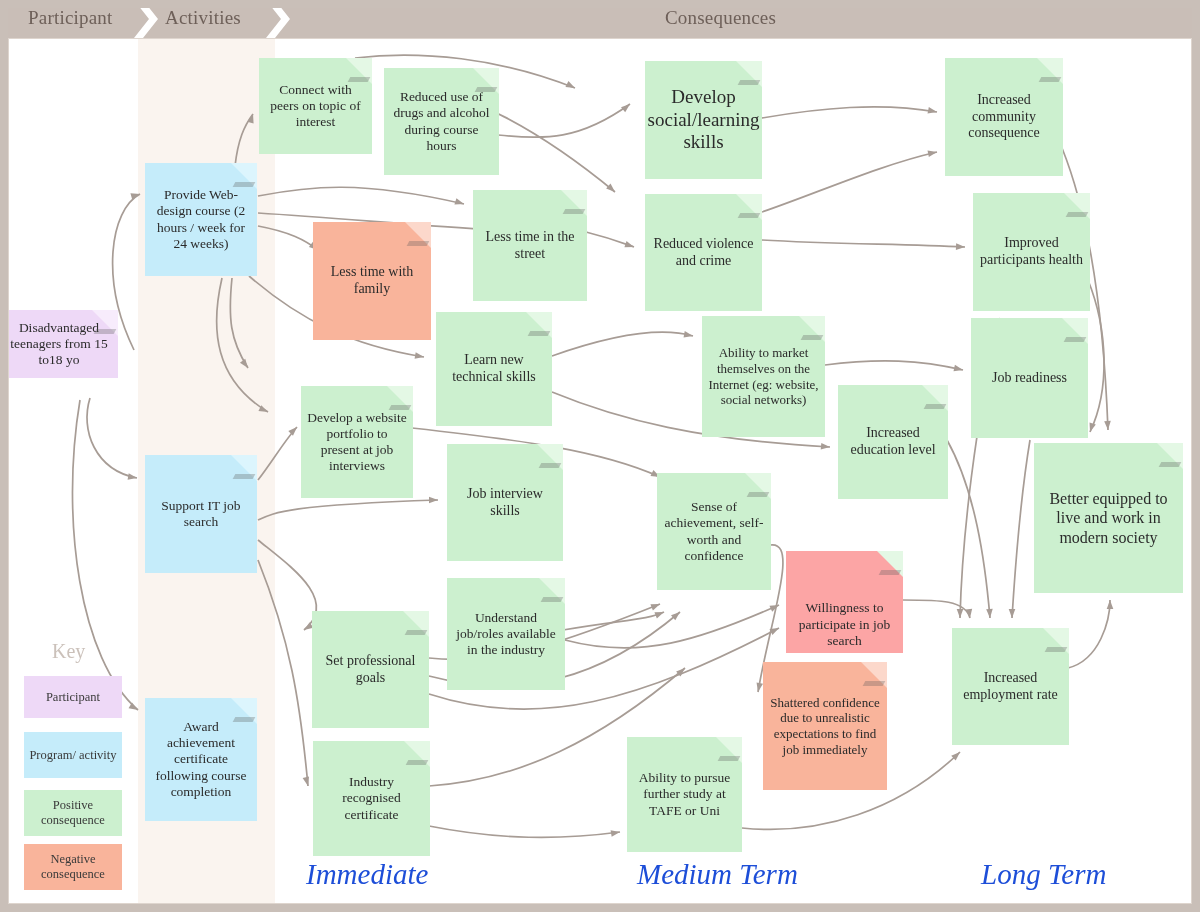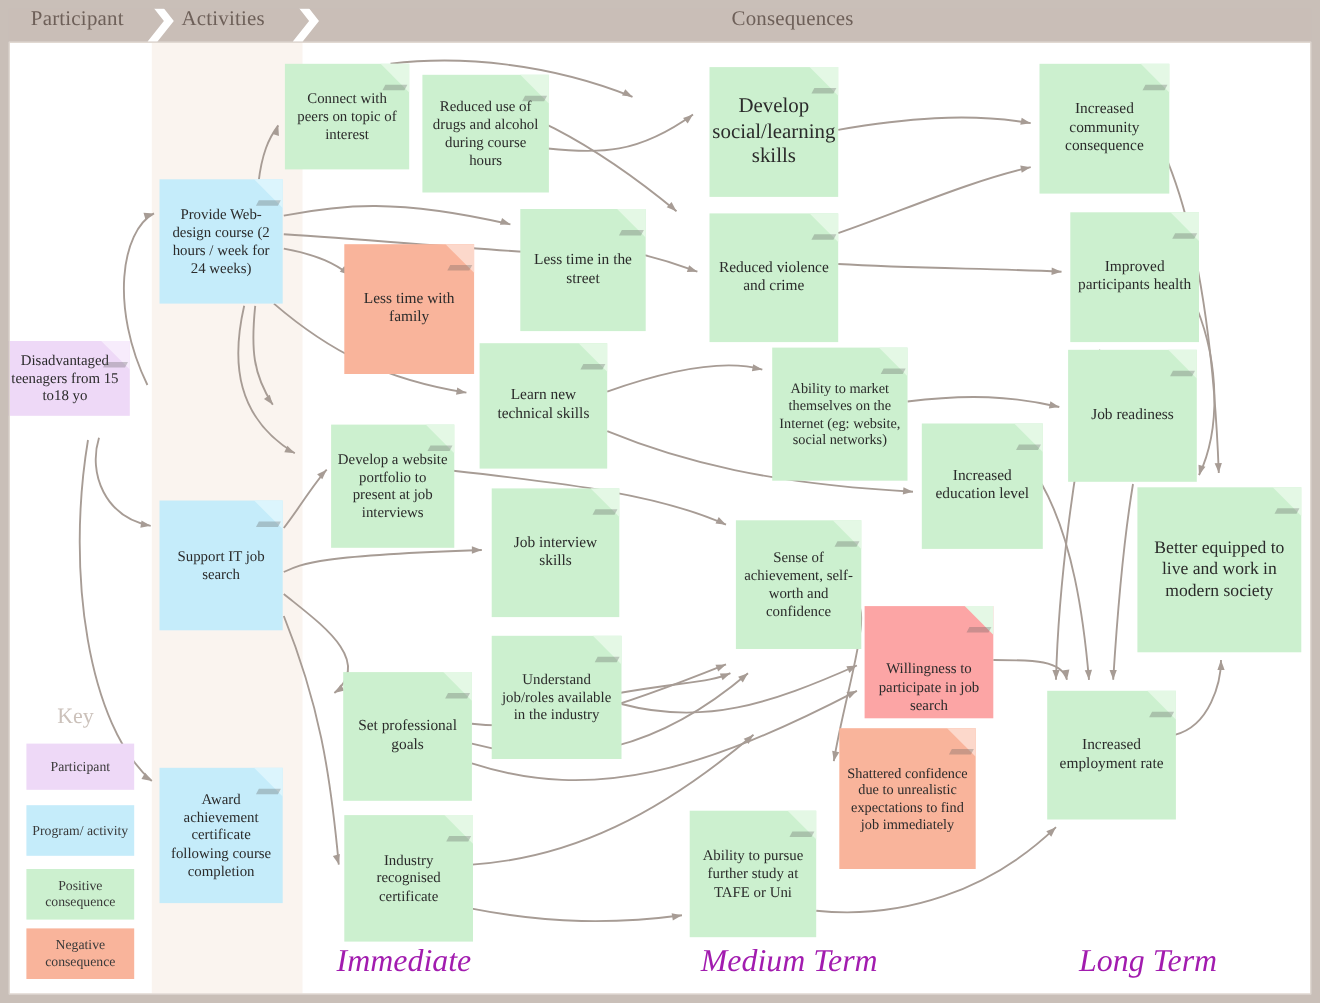--- a/index.html
+++ b/index.html
@@ -64,21 +64,21 @@
     left: 138px; top: 39px; width: 137px; height: 864px;
     background: #faf4ef;
     z-index: 1;
   }
 
   
   .phase-label {
     position: absolute;
     font-style: italic;
     font-size: 29px;
-    color: #a21caf;
+    color: #1d4ed8;
     font-family: "Liberation Serif", "DejaVu Serif", serif;
     white-space: nowrap;
     z-index: 20;
   }
 
   
   #key-title {
     position: absolute;
     left: 52px; top: 640px;
     font-size: 20px;
@@ -349,21 +349,21 @@
       <div class="note" style="left: 702px; top: 316px; width: 123px; height: 121px; background: rgb(204, 240, 207); font-size: 13px;">
         <div class="fold" style="border-left: 26px solid transparent; border-top: 26px solid rgb(228, 248, 229);"></div>
         <div class="fold-shadow" style="top: 19px;"></div>
         <span class="note-text">Ability to market themselves on the Internet (eg: website, social networks)</span>
       </div>
       <div class="note" style="left: 838px; top: 385px; width: 110px; height: 114px; background: rgb(204, 240, 207); font-size: 14px;">
         <div class="fold" style="border-left: 26px solid transparent; border-top: 26px solid rgb(228, 248, 229);"></div>
         <div class="fold-shadow" style="top: 19px;"></div>
         <span class="note-text">Increased education level</span>
       </div>
-      <div class="note" style="left: 657px; top: 473px; width: 114px; height: 117px; background: rgb(204, 240, 207); font-size: 13.5px; margin-left: 12px;">
+      <div class="note" style="left: 657px; top: 473px; width: 114px; height: 117px; background: rgb(204, 240, 207); font-size: 13.5px;">
         <div class="fold" style="border-left: 26px solid transparent; border-top: 26px solid rgb(228, 248, 229);"></div>
         <div class="fold-shadow" style="top: 19px;"></div>
         <span class="note-text">Sense of achievement, self-worth and confidence</span>
       </div>
       <div class="note" style="left: 786px; top: 551px; width: 117px; height: 102px; background: #fca5a5; font-size: 13.5px; align-items: flex-end;">
         <div class="fold" style="border-left: 26px solid transparent; border-top: 26px solid rgb(228, 248, 229);"></div>
         <div class="fold-shadow" style="top: 19px;"></div>
         <span class="note-text">Willingness to participate in job search</span>
       </div>
       <div class="note" style="left: 763px; top: 662px; width: 124px; height: 128px; background: rgb(249, 180, 155); font-size: 13px;">

